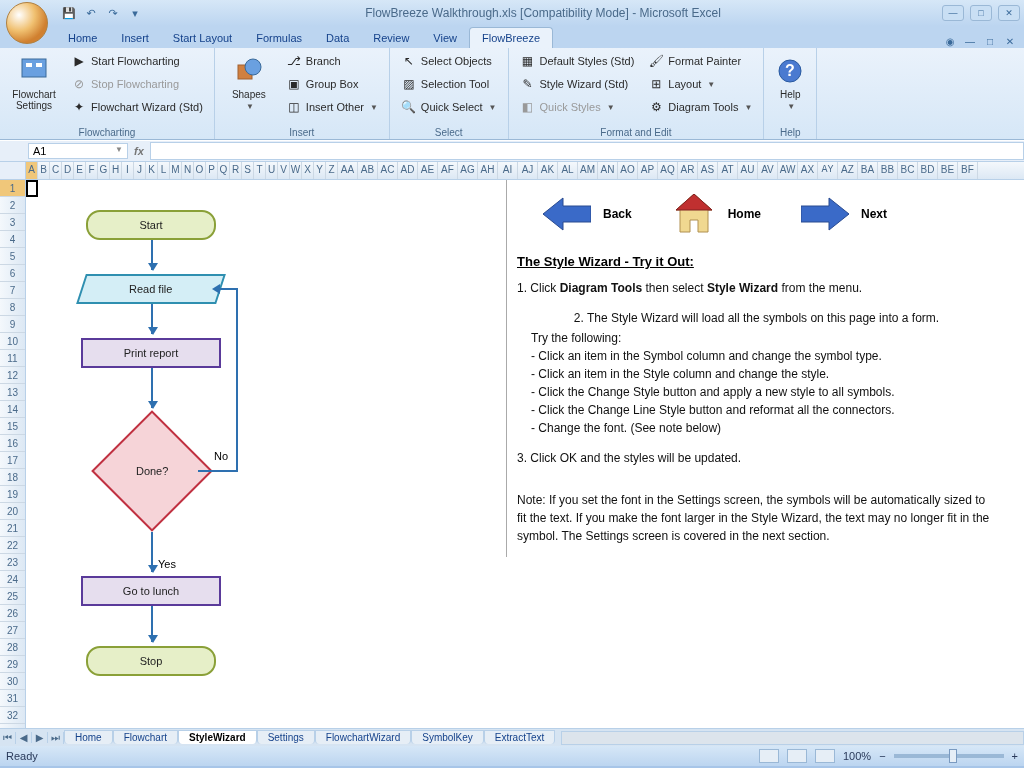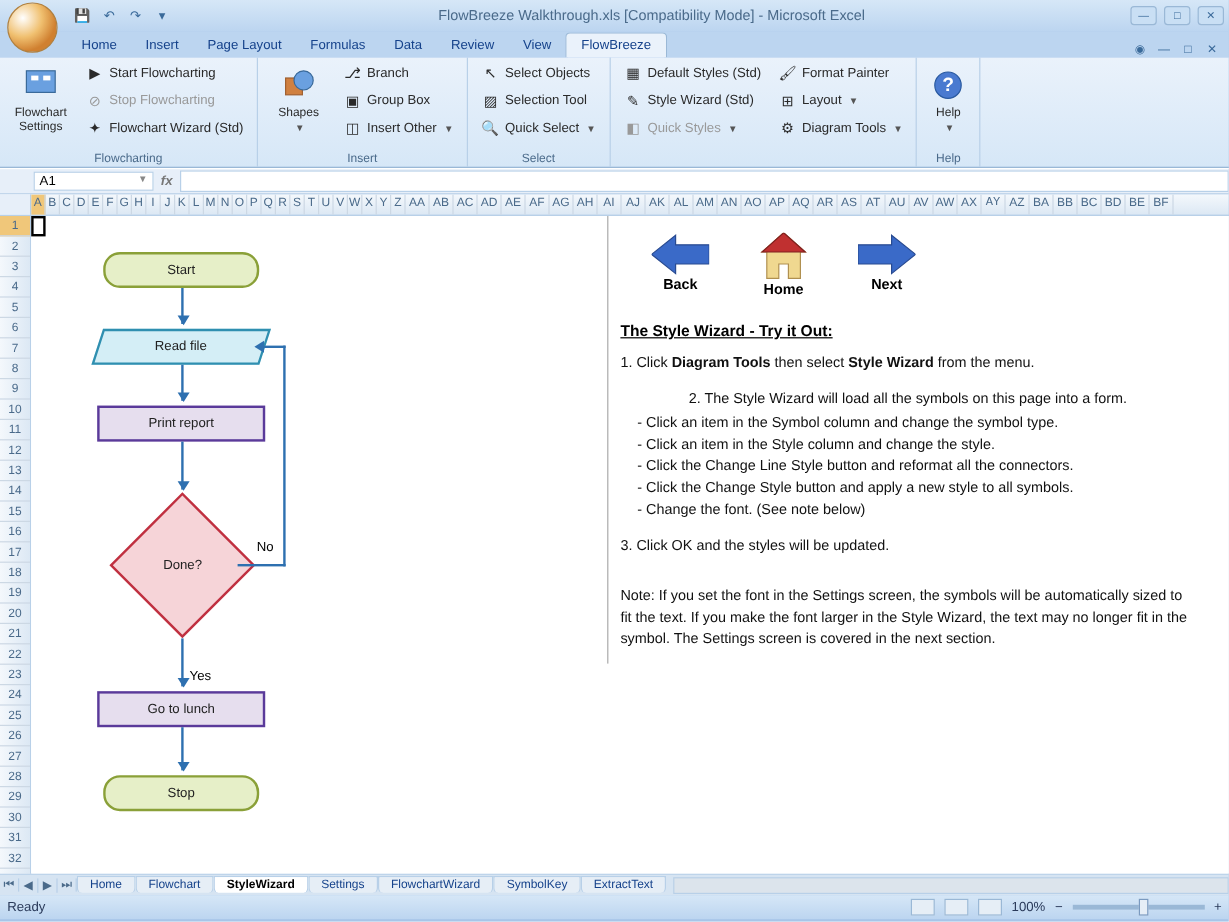--- a/index.html
+++ b/index.html
@@ -64,21 +64,21 @@
 .decision { border: 2px solid #c03040; background: #f6d4d8; transform: rotate(45deg); }
 .decision span { transform: rotate(-45deg); }
 .arrow-v { position:absolute; width:0; border-left:2px solid #2e70b0;}
 .arrow-v::after { content:""; position:absolute; bottom:-1px; left:-5px; border-left:5px solid transparent;border-right:5px solid transparent;border-top:8px solid #2e70b0;}
 .arrow-seg { position:absolute; background:#2e70b0; }
 .arrow-head-l { position:absolute; width:0;height:0;border-top:5px solid transparent;border-bottom:5px solid transparent;border-right:8px solid #2e70b0;}
 
 
 .right-panel { position:absolute; left:480px; top:0; width:500px; border-left:1px solid #aaa;}
 .nav-btns { display:flex; gap:40px; justify-content:flex-start; padding: 14px 0 4px 36px;}
-.nav-item { display:flex; flex-direction:column; align-items:center; gap:0; font-size:12px; font-weight:bold;}
+.nav-item { display:flex; flex-direction:row; align-items:center; gap:12px; font-size:12px; font-weight:bold;}
 .big-arrow { width:48px;height:36px; }
 .home-icon { width:44px;height:40px; }
 .instr-title { font-weight:bold; text-decoration:underline; font-size:13px; margin:10px 0 10px 0;}
 .instr-body { font-size:12px; line-height:1.5; color:#111;}
 .instr-body p { margin-bottom:12px; }
 
 
 .sheet-tab-bar { height:18px; background:#d6e4f2; display:flex; align-items:center; font-size:10px; border-top:1px solid #b8d0e8;}
 .tab-nav-btn { width:16px; text-align:center; color:#4a6a8a; border-right:1px solid #b8d0e8;}
 .sheet-tab { padding:1px 10px; background:#e6eef6; border:1px solid #b8d0e8; border-bottom:none; border-radius:0 0 4px 4px; margin-top:-1px; color:#15428b;}
@@ -107,21 +107,21 @@
   <div class="win-controls">
     <div class="win-btn">—</div>
     <div class="win-btn">□</div>
     <div class="win-btn">✕</div>
   </div>
 </div>
 
 <div class="menu-tabs">
   <div class="menu-tab">Home</div>
   <div class="menu-tab">Insert</div>
-  <div class="menu-tab">Page Layout</div>
+  <div class="menu-tab">Start Layout</div>
   <div class="menu-tab">Formulas</div>
   <div class="menu-tab">Data</div>
   <div class="menu-tab">Review</div>
   <div class="menu-tab">View</div>
   <div class="menu-tab active">FlowBreeze</div>
   <div class="menu-right">
     <div class="mini-btn">◉</div>
     <div class="mini-btn">—</div>
     <div class="mini-btn">□</div>
     <div class="mini-btn">✕</div>
@@ -240,20 +240,21 @@
             <span>Layout</span>
             <span class="dd-arrow">▼</span>
           </div>
         <div class="small-btn">
             <span class="mini-icon">⚙</span>
             <span>Diagram Tools</span>
             <span class="dd-arrow">▼</span>
           </div>
       </div>
     </div>
+    <div class="ribbon-group-label">Format and Edit</div>
   </div>
 
   <div class="ribbon-group">
     <div class="ribbon-group-body">
       <div class="big-btn" style="width:40px;">
         <div class="icon-box">
             <svg width="26" height="26">
               <circle cx="13" cy="13" r="11" fill="#4a7ad0" stroke="#2a5aa0"></circle>
               <text x="13" y="18" text-anchor="middle" fill="#fff" font-size="16" font-weight="bold">?</text>
             </svg>
@@ -430,24 +431,25 @@
             </svg>
           <span>Next</span>
         </div>
       </div>
       <div style="padding:6px 10px 0 10px;">
         <div class="instr-title">The Style Wizard - Try it Out:</div>
         <div class="instr-body">
           <p><span>1. Click </span><b>Diagram Tools</b><span> then select </span><b>Style Wizard</b><span> from the menu.</span></p>
           <p style="margin-bottom:2px;text-align:center;">2. The Style Wizard will load all the symbols on this page into a form.</p>
           <div style="padding-left:14px;margin-bottom:12px;">
+            <div>Try the following:</div>
             <div>- Click an item in the Symbol column and change the symbol type.</div>
             <div>- Click an item in the Style column and change the style.</div>
+            <div>- Click the Change Style button and apply a new style to all symbols.</div>
             <div>- Click the Change Line Style button and reformat all the connectors.</div>
-            <div>- Click the Change Style button and apply a new style to all symbols.</div>
             <div>- Change the font. (See note below)</div>
           </div>
           <p>3. Click OK and the styles will be updated.</p>
           <p style="margin-top:24px;">Note: If you set the font in the Settings screen, the symbols will be automatically sized to fit the text. If you make the font larger in the Style Wizard, the text may no longer fit in the symbol. The Settings screen is covered in the next section.</p>
         </div>
       </div>
     </div>
   </div>
 </div>
 

